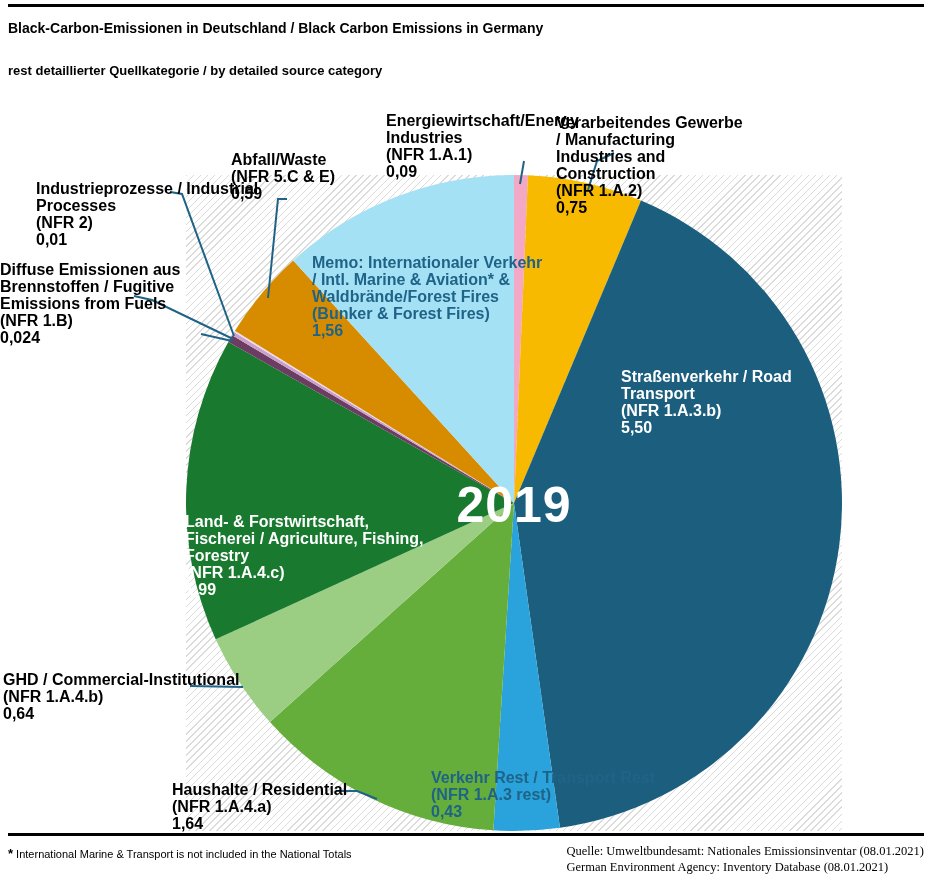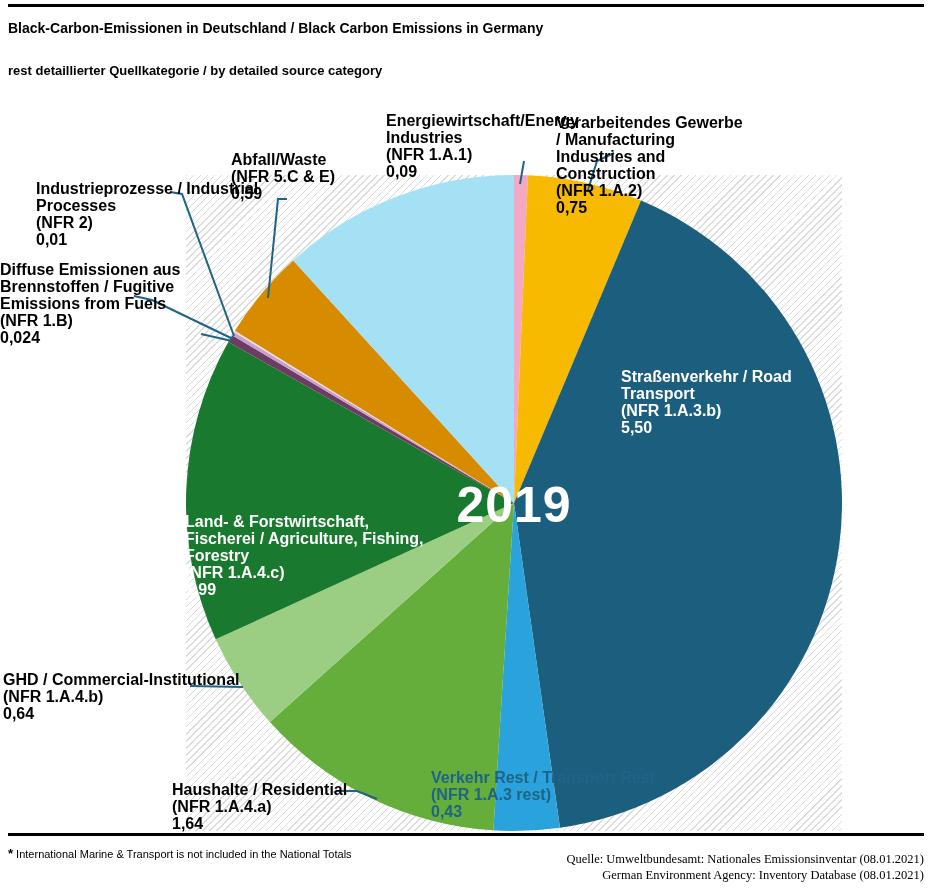--- a/index.html
+++ b/index.html
@@ -15,22 +15,22 @@
   #pie-svg{position:absolute;left:0;top:0;}
   #labels{position:absolute;inset:0;}
   .slice-label{position:absolute;font-size:16px;font-weight:bold;line-height:17px;
                white-space:pre;color:#000;}
   .slice-label.white{color:#ffffff;}
   .slice-label.teal{color:#1F6387;}
   #center-year{position:absolute;left:514px;top:505px;transform:translate(-50%,-50%);
                font-size:50px;font-weight:bold;color:#fff;letter-spacing:1px;}
   #footnote{position:absolute;left:8px;top:846px;font-size:11px;}
   #footnote b{font-size:13px;}
-  #source{position:absolute;right:13px;top:843px;text-align:right;
-          font-family:"Liberation Serif",serif;font-size:12.5px;line-height:16px;margin-top:8px;}
+  #source{position:absolute;right:13px;top:843px;
+          font-family:"Liberation Serif",serif;font-size:12.5px;line-height:16px;}
 </style>
 </head>
 <body>
 
 <div id="page">
   <div id="top-rule" class="rule"></div>
   <div id="title">Black-Carbon-Emissionen in Deutschland / Black Carbon Emissions in Germany</div>
   <div id="subtitle">rest detaillierter Quellkategorie / by detailed source category</div>
 
   <div id="hatch"></div>
@@ -90,20 +90,25 @@
 Emissions from Fuels
 (NFR 1.B)
 0,024</div>
       <div class="slice-label black" style="left: 0px; top: 180px; width: 180px; margin-left: 36px;">Industrieprozesse / Industrial
 Processes
 (NFR 2)
 0,01</div>
       <div class="slice-label black" style="left: 231px; top: 151px; width: 140px;">Abfall/Waste
 (NFR 5.C &amp; E)
 0,59</div>
+      <div class="slice-label teal" style="left: 312px; top: 254px; width: 226px;">Memo: Internationaler Verkehr
+/ Intl. Marine &amp; Aviation* &amp;
+Waldbrände/Forest Fires
+(Bunker &amp; Forest Fires)
+1,56</div>
     </div>
   <div id="center-year">2019</div>
 
   <div id="bottom-rule" class="rule"></div>
   <div id="footnote"><b>*</b><span> International Marine &amp; Transport is not included in the National Totals</span></div>
   <div id="source">
     <div>Quelle: Umweltbundesamt: Nationales Emissionsinventar (08.01.2021)</div>
     <div>German Environment Agency: Inventory Database (08.01.2021)</div>
   </div>
 </div>

